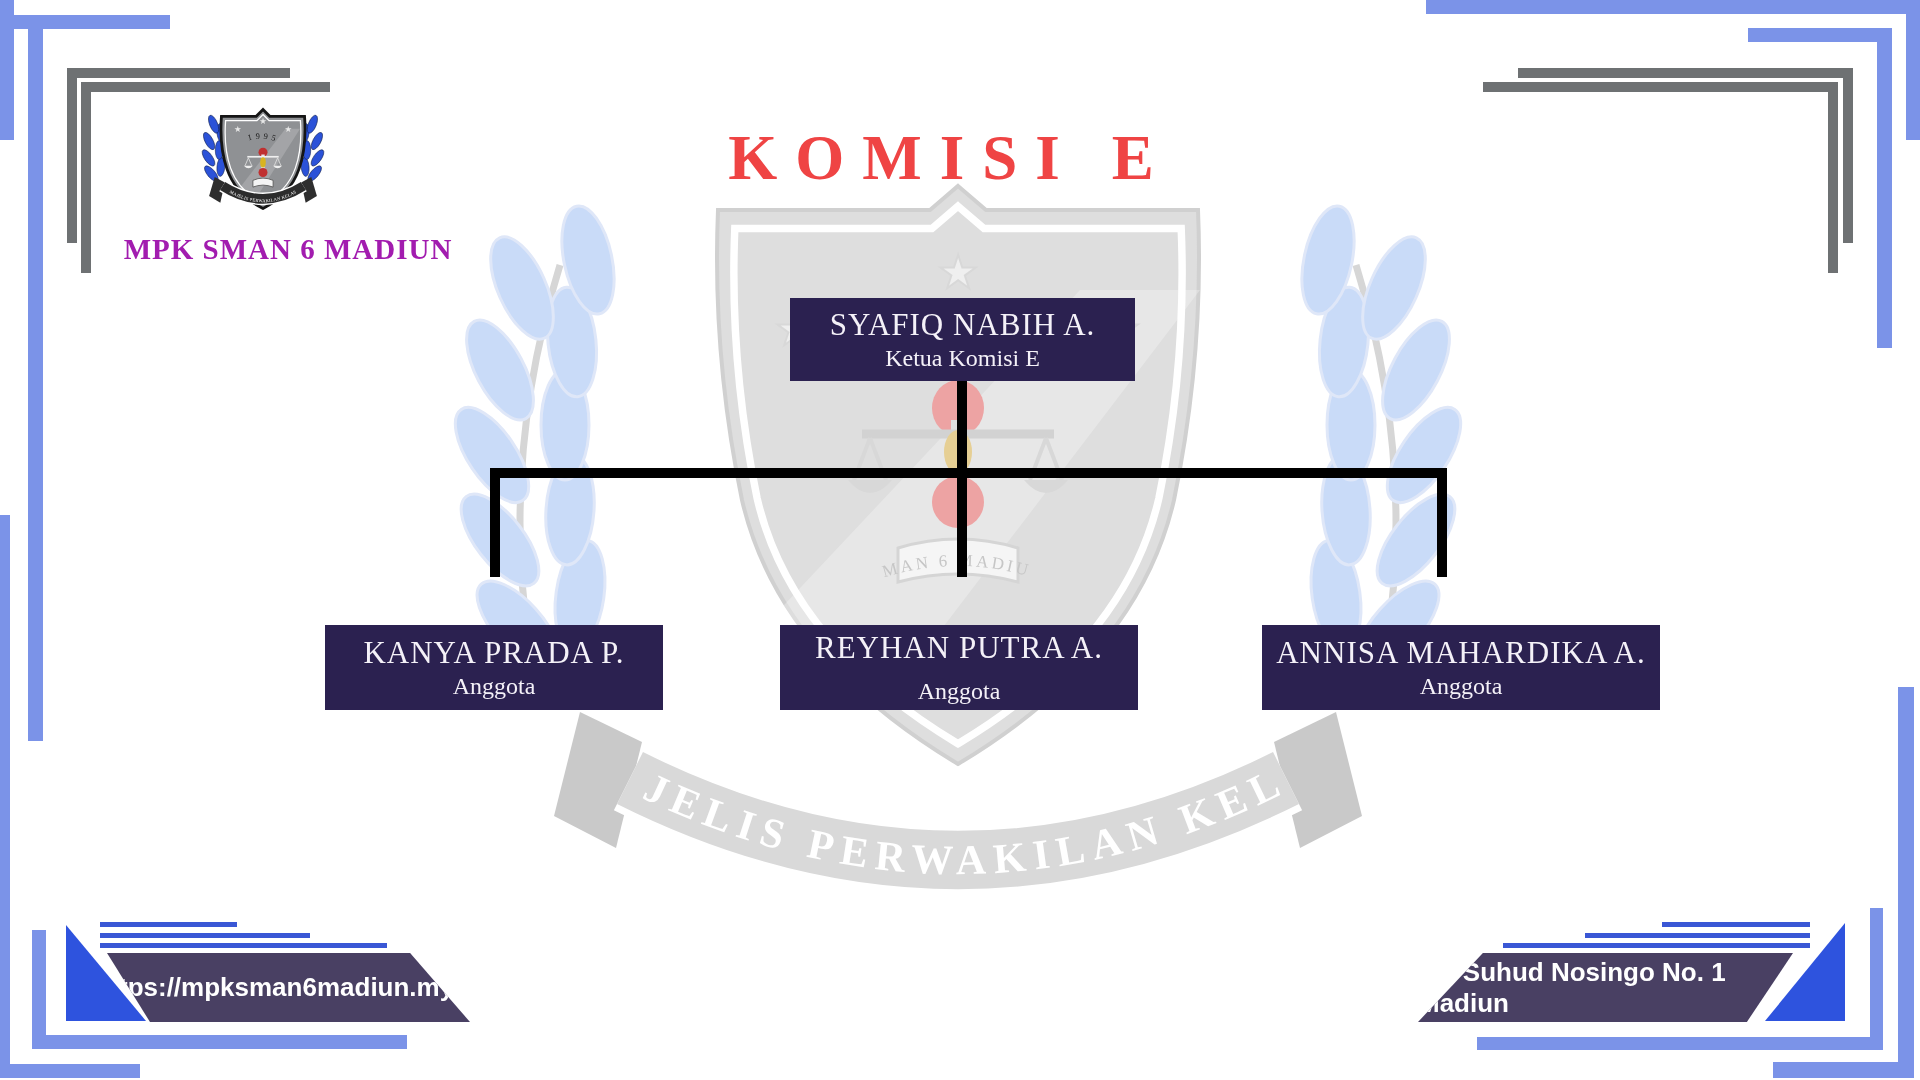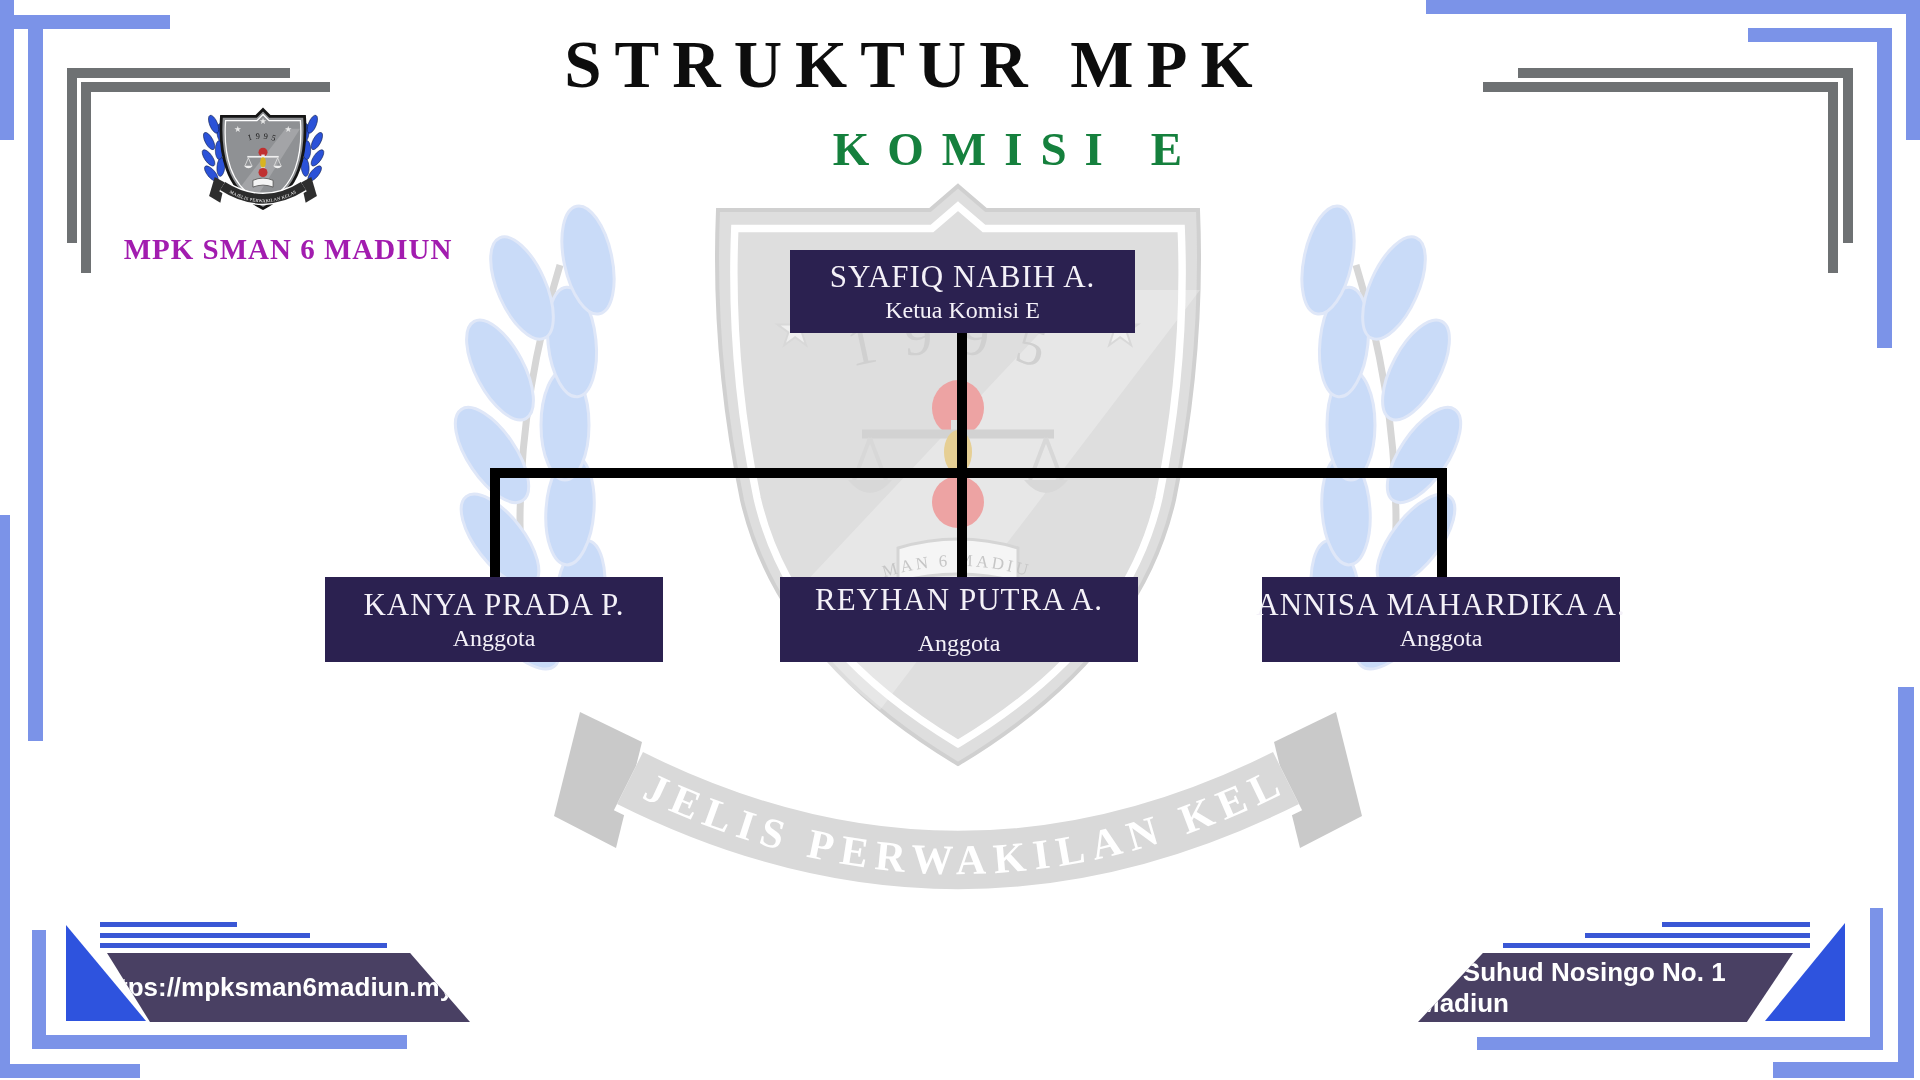--- a/index.html
+++ b/index.html
@@ -6,27 +6,27 @@
   .stage{position:relative;width:1920px;height:1080px;background:#ffffff;overflow:hidden;
          font-family:"Liberation Serif",serif;}
   .abs{position:absolute;}
   
   .bar-lblue{position:absolute;background:#7b93e8;}
   .bar-gray{position:absolute;background:#6e7173;}
   .bar-royal{position:absolute;background:#3a57d5;}
   
   .title1{position:absolute;left:440px;top:26px;width:950px;text-align:center;
           font-size:67px;font-weight:700;letter-spacing:13px;color:#0d0d0d;white-space:nowrap;}
-  .title2{position:absolute;left:700px;top:122px;width:500px;text-align:right;
-          font-size:47px;font-weight:700;letter-spacing:18px;color:#15803d;white-space:nowrap;}
+  .title2{position:absolute;left:700px;top:122px;width:500px;text-align:center;
+          font-size:63px;font-weight:700;letter-spacing:18px;color:#ef4444;white-space:nowrap;}
   .orgname{position:absolute;left:83px;top:233px;width:410px;text-align:center;
           font-size:29px;font-weight:700;letter-spacing:1px;color:#a21caf;white-space:nowrap;}
   
   .node{position:absolute;background:#2b2150;color:#f4f1f8;display:flex;flex-direction:column;
-        align-items:center;justify-content:center;text-align:center;line-height:1.22;}
+        align-items:center;justify-content:center;text-align:center;line-height:1.22;margin-top:48px;}
   .node .nm{font-size:31px;letter-spacing:1px;white-space:nowrap;}
   .node .rl{font-size:24px;}
   .conn{position:absolute;background:#000;}
   
   .banner{position:absolute;background:#494063;display:flex;align-items:center;justify-content:center;
           font-family:"Liberation Sans",sans-serif;font-weight:700;color:#fff;font-size:26px;}
   .tri{position:absolute;background:#2e53de;}
   svg text{font-family:"Liberation Serif",serif;}
 </style>
 </head>
@@ -140,21 +140,20 @@
     <div class="bar-lblue" style="left:32px;top:1035px;width:375px;height:14px;"></div>
   </div>
 
   <div>
     <div class="bar-lblue" style="left:1898px;top:687px;width:16px;height:391px;"></div>
     <div class="bar-lblue" style="left:1773px;top:1062px;width:141px;height:16px;"></div>
     <div class="bar-lblue" style="left:1870px;top:908px;width:13px;height:142px;"></div>
     <div class="bar-lblue" style="left:1477px;top:1037px;width:406px;height:13px;"></div>
   </div>
 
-  <div class="title1">STRUKTUR MPK</div>
   <div class="title2">KOMISI E</div>
 
   <svg class="abs" style="left:190px;top:106px;" width="146" height="124" viewBox="0 0 260 220">
     <g fill="#2b52d8" stroke="#10204f" stroke-width="1">
       <ellipse cx="38" cy="120" rx="7" ry="17" transform="rotate(-40 38 120)"></ellipse>
       <ellipse cx="55" cy="108" rx="7" ry="17" transform="rotate(5 55 108)"></ellipse>
       <ellipse cx="33" cy="92" rx="7" ry="17" transform="rotate(-35 33 92)"></ellipse>
       <ellipse cx="52" cy="78" rx="7" ry="17" transform="rotate(0 52 78)"></ellipse>
       <ellipse cx="34" cy="62" rx="7" ry="17" transform="rotate(-28 34 62)"></ellipse>
       <ellipse cx="55" cy="48" rx="7" ry="17" transform="rotate(-8 55 48)"></ellipse>
@@ -221,21 +220,21 @@
     <div class="rl">Ketua Komisi E</div>
   </div>
   <div class="node" style="left:325px;top:577px;width:338px;height:85px;">
     <div class="nm">KANYA PRADA P.</div>
     <div class="rl">Anggota</div>
   </div>
   <div class="node" style="left:780px;top:577px;width:358px;height:85px;gap:10px;">
     <div class="nm">REYHAN PUTRA A.</div>
     <div class="rl">Anggota</div>
   </div>
-  <div class="node" style="left:1262px;top:577px;width:358px;height:85px;">
+  <div class="node" style="left:1262px;top:577px;width:398px;height:85px;">
     <div class="nm">ANNISA MAHARDIKA A.</div>
     <div class="rl">Anggota</div>
   </div>
 
   <div>
     <div class="bar-royal" style="left:100px;top:922px;width:137px;height:5px;"></div>
     <div class="bar-royal" style="left:100px;top:933px;width:210px;height:5px;"></div>
     <div class="bar-royal" style="left:100px;top:943px;width:287px;height:5px;"></div>
     <div class="tri" style="left:66px;top:925px;width:80px;height:96px;clip-path:polygon(0 0,0 100%,100% 100%);"></div>
   </div>

